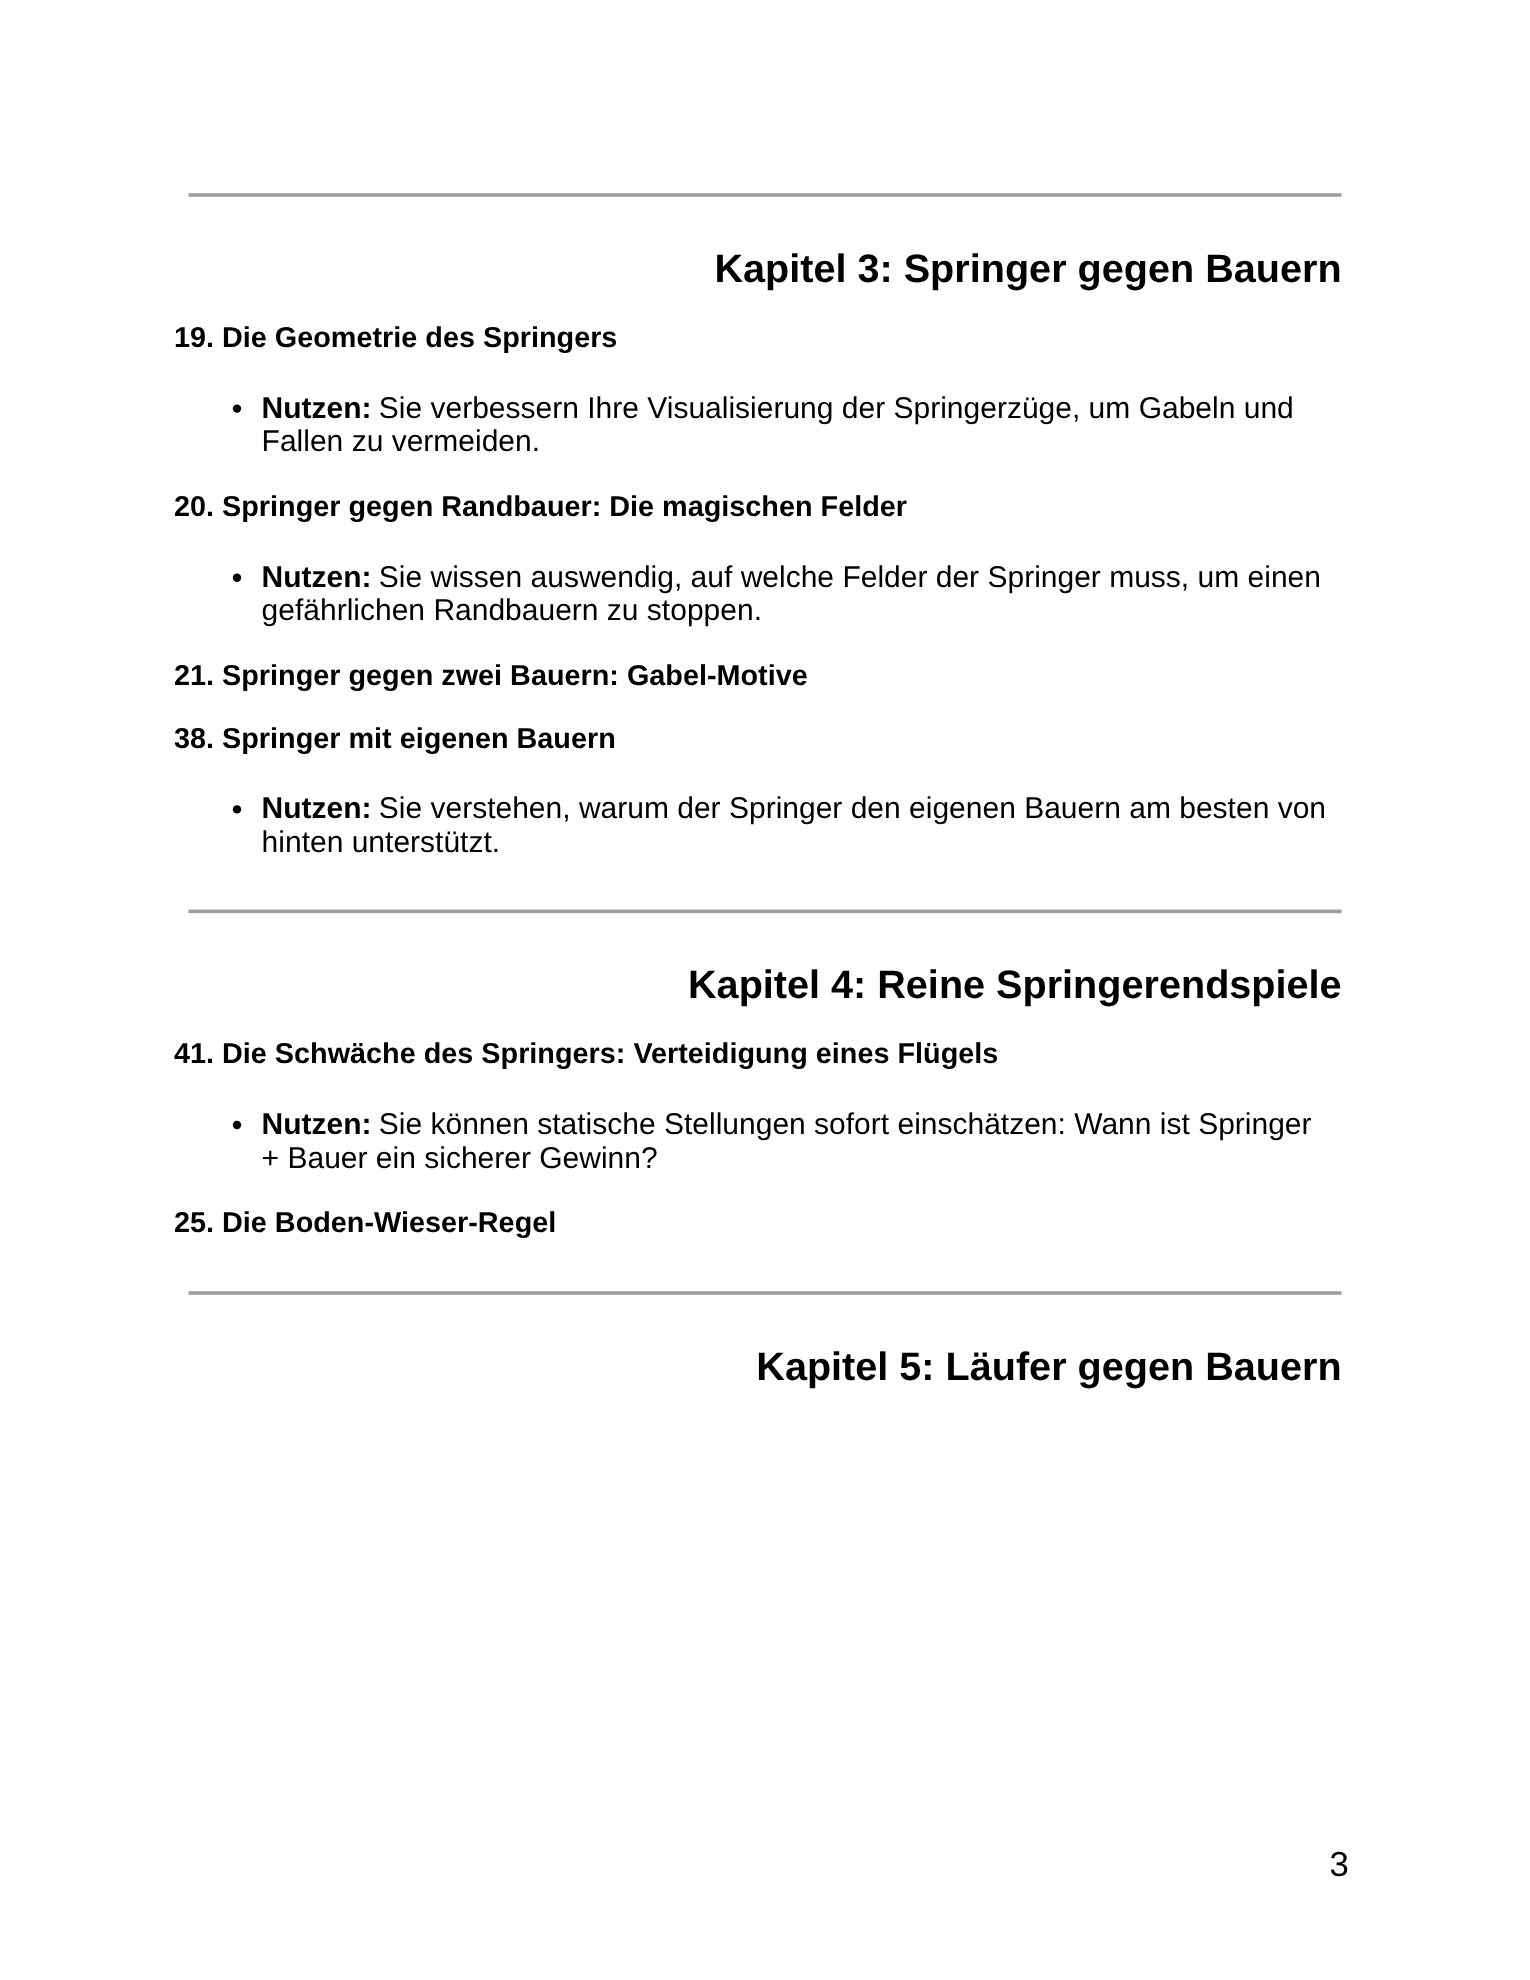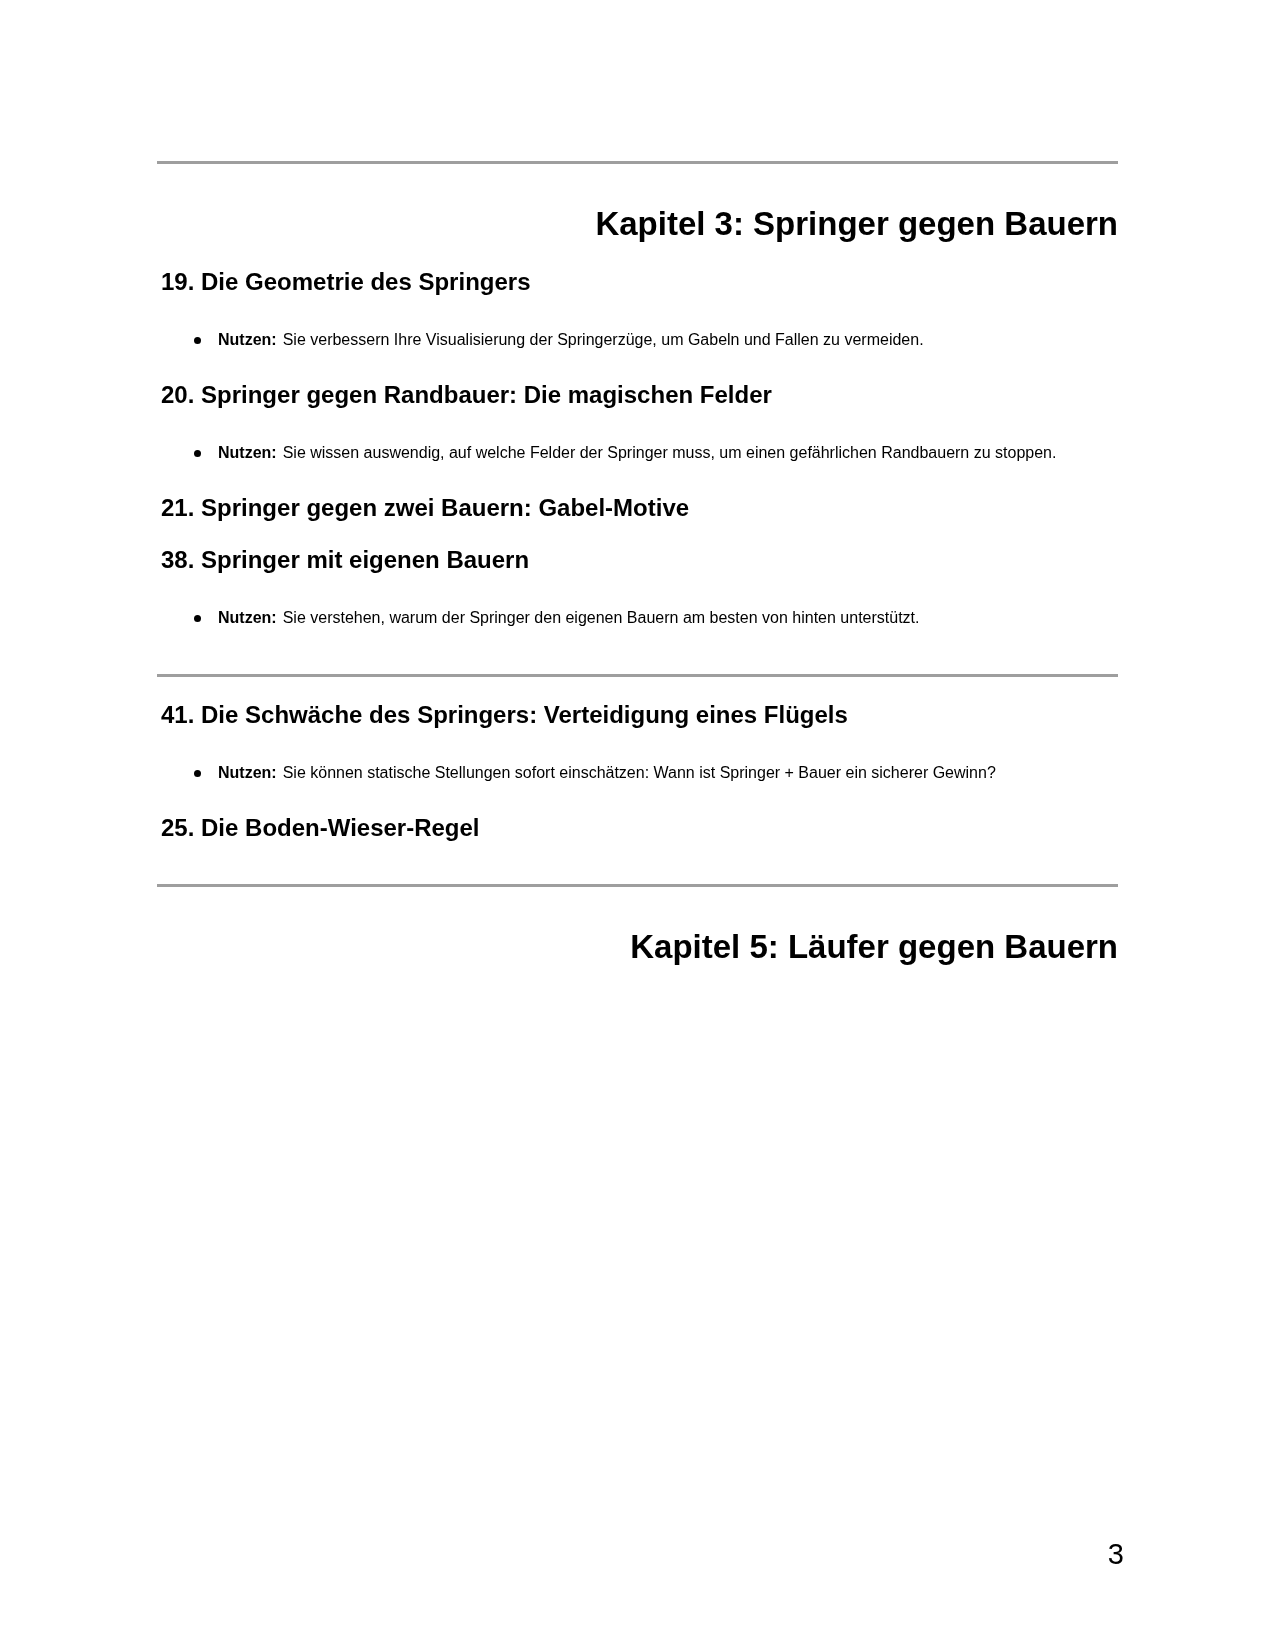--- a/index.html
+++ b/index.html
@@ -26,31 +26,31 @@
     font-size: 33px;
     line-height: 40px;
     font-weight: 700;
     margin: 40px 0 0 0;
     text-align: right;
   }
   h2.section-heading {
     font-size: 24px;
     line-height: 28px;
     font-weight: 700;
-    margin: 24px 0 0 16px;
+    margin: 24px 0 0 0;
   }
   ul.bullet-list {
     list-style: none;
     margin: 30px 0 27px 0;
     padding: 0;
   }
   li.bullet-item {
     position: relative;
     padding: 0 5px 0 73px;
-    font-size: 16px;
+    font-size: 25px;
     line-height: 28px;
     margin-top: 10px;
   }
   .bullet-dot {
     position: absolute;
     left: 49px;
     top: 11px;
     width: 7px;
     height: 7px;
     border-radius: 50%;
@@ -95,20 +95,21 @@
 
   <h2 class="section-heading">38. Springer mit eigenen Bauern</h2>
   <ul class="bullet-list">
     <li class="bullet-item">
       <span class="bullet-dot"></span><span class="bullet-label">Nutzen:</span><span>Sie verstehen, warum der Springer den eigenen Bauern am besten von hinten unterstützt.</span>
     </li>
   </ul>
 
   <hr class="divider">
 
+  <h1 class="chapter-title">Kapitel 4: Reine Springerendspiele</h1>
 
   <h2 class="section-heading">41. Die Schwäche des Springers: Verteidigung eines Flügels</h2>
 
   <ul class="bullet-list">
     <li class="bullet-item">
       <span class="bullet-dot"></span><span class="bullet-label">Nutzen:</span><span>Sie können statische Stellungen sofort einschätzen: Wann ist Springer + Bauer ein sicherer Gewinn?</span>
     </li>
   </ul>
 
   <h2 class="section-heading">25. Die Boden-Wieser-Regel</h2>

